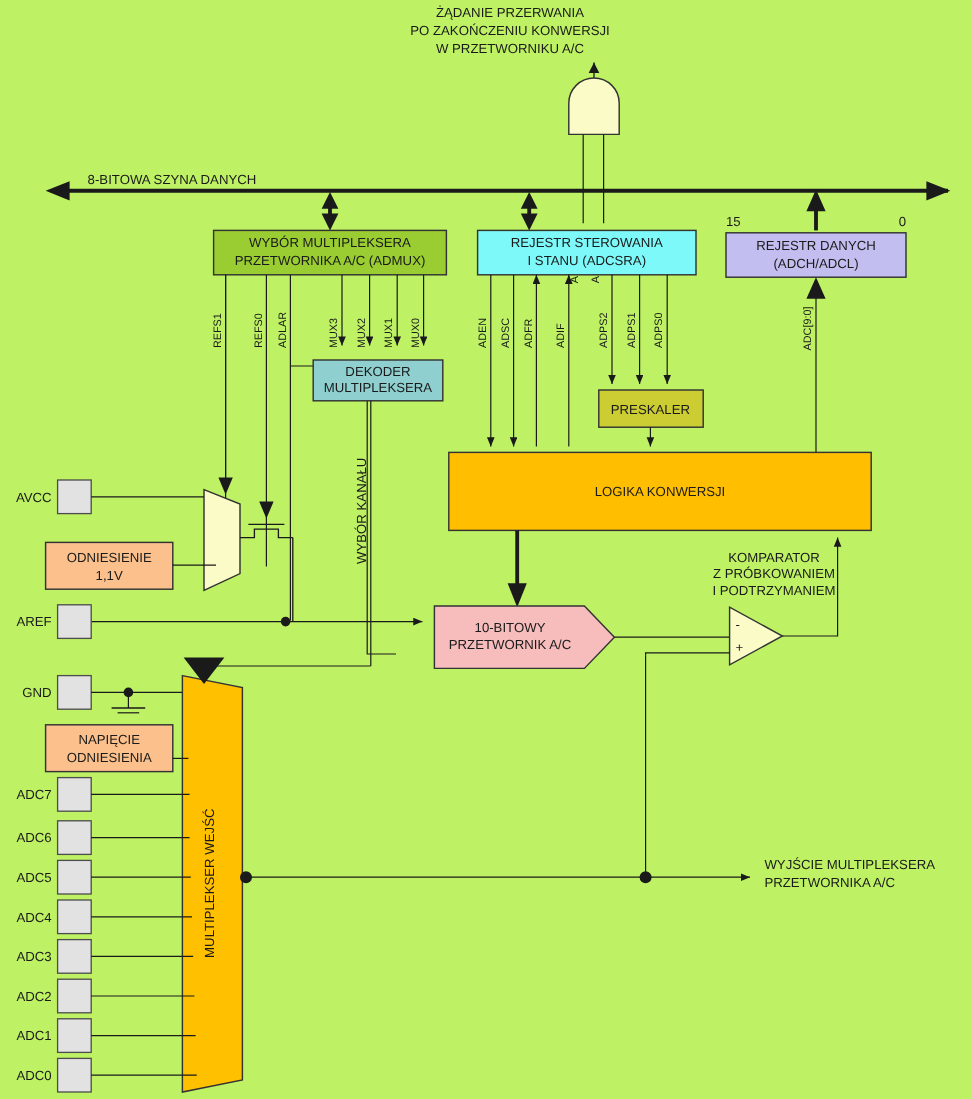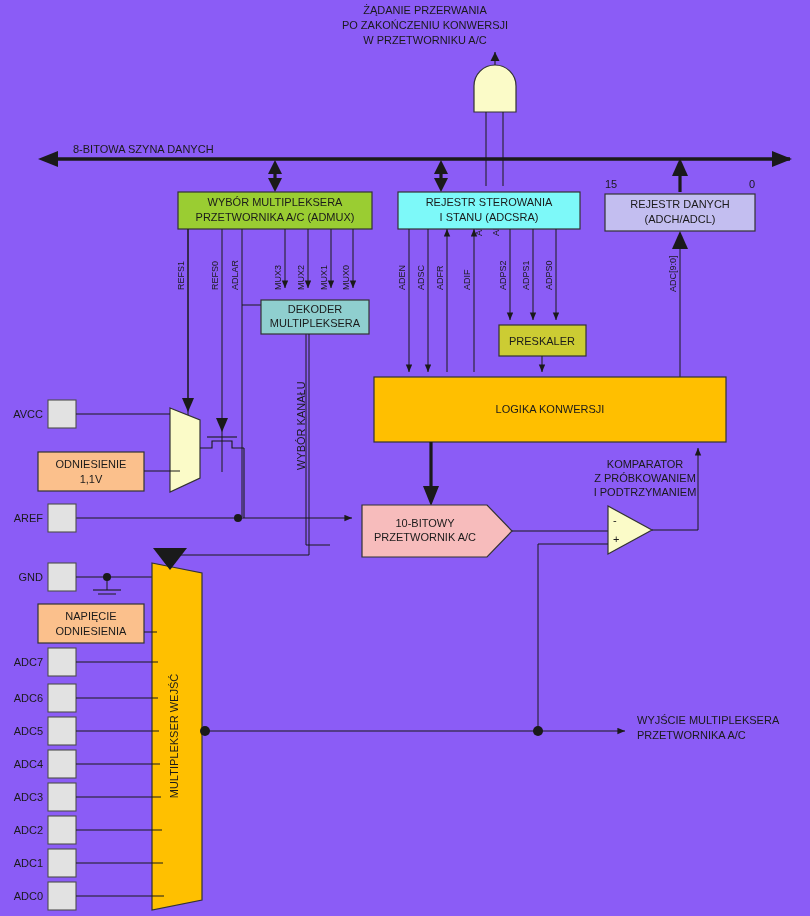--- a/index.html
+++ b/index.html
@@ -1,17 +1,17 @@
 <!DOCTYPE html>
 <html><head>
 <meta charset="utf-8">
 <style>
   html,body{margin:0;padding:0;background:#ffffff;}
   body{width:810px;height:916px;font-family:"Liberation Sans",sans-serif;}
-  #stage{position:relative;width:810px;height:916px;overflow:hidden;background:#8b5cf6;}
+  #stage{position:relative;width:810px;height:916px;overflow:hidden;background:#bef264;}
   svg.diagram{position:absolute;left:0;top:0;width:810px;height:916px;}
   text{font-family:"Liberation Sans",sans-serif;fill:#1a1a1a;}
   .t11{font-size:11px;}
   .t9{font-size:9px;}
   .ctr{text-anchor:middle;}
   .lft{text-anchor:start;}
   .rgt{text-anchor:end;}
   .blk{stroke:#333333;stroke-width:1.2;}
   .ln{stroke:#1a1a1a;stroke-width:1.1;fill:none;}
   .lnthin{stroke:#1a1a1a;stroke-width:1;fill:none;}

